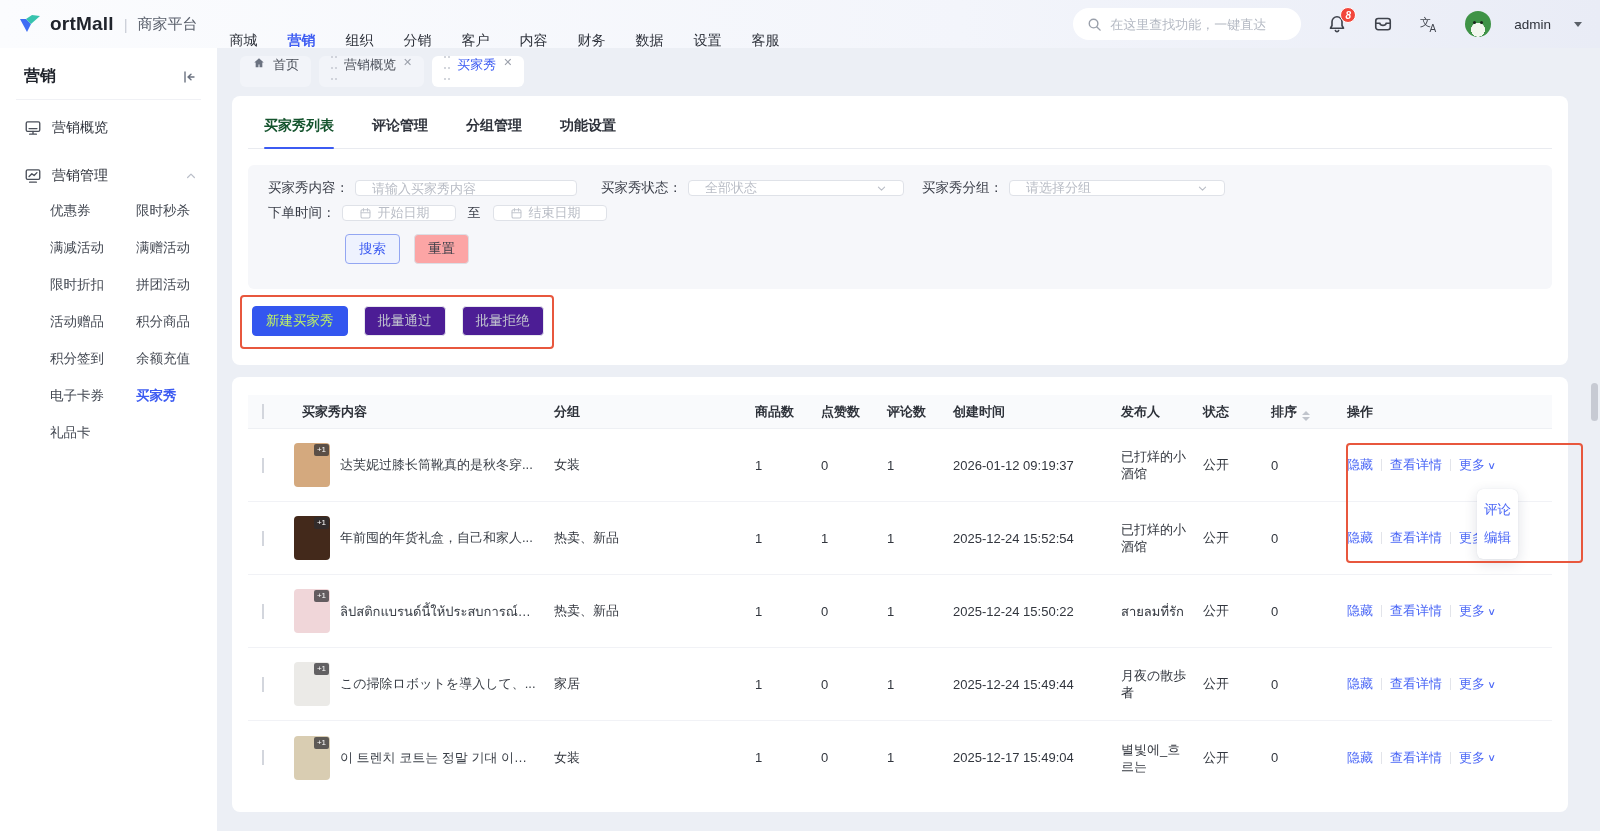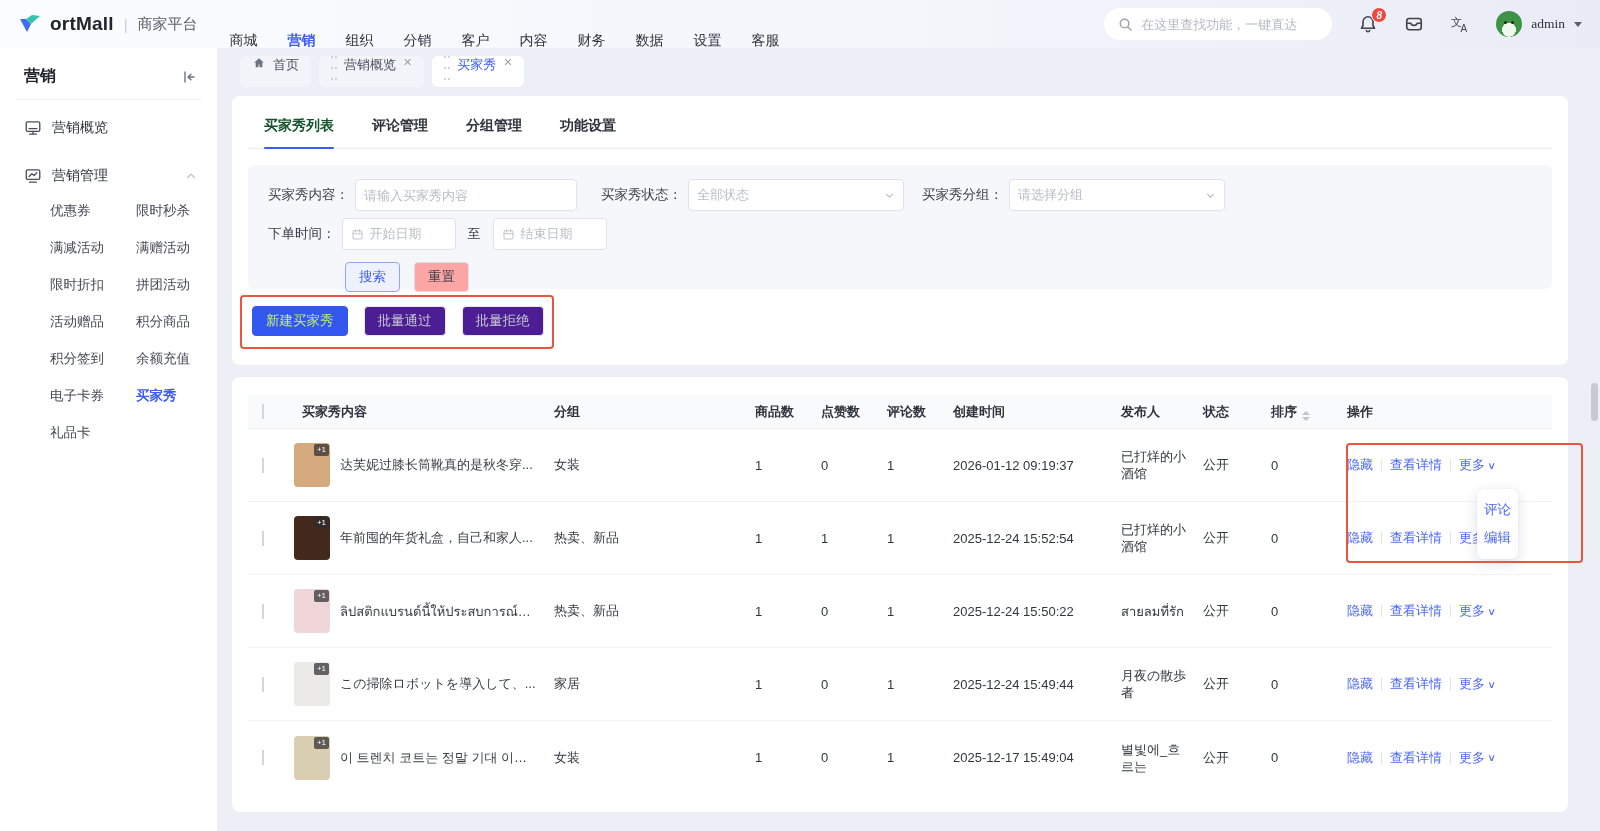--- a/index.html
+++ b/index.html
@@ -25,21 +25,21 @@
   .nav-right { margin-left:auto; display:flex; align-items:center; gap:26px; }
   .searchpill { display:flex; align-items:center; gap:8px; width:228px; height:32px;
     background:#fff; border-radius:16px; padding:0 14px; }
   .searchpill input { border:none; outline:none; background:transparent; width:170px;
     font-size:13px; color:#333; font-family:inherit; }
   .searchpill input::placeholder { color:#b4b9c3; }
   .navicon { position:relative; width:20px; height:20px; cursor:pointer; flex:none; }
   .badge { position:absolute; top:-7px; right:-9px; min-width:16px; height:16px; border-radius:8px;
     background:#f2473c; color:#fff; font-size:10px; font-style:italic; font-weight:bold;
     display:flex; align-items:center; justify-content:center; padding:0 4px; border:1px solid #fff; }
-  .avatarwrap { display:flex; align-items:center; gap:9px; cursor:pointer;font-family:Liberation Serif, serif; }
+  .avatarwrap { display:flex; align-items:center; gap:23px; cursor:pointer; }
   .avatar { width:26px; height:26px; border-radius:50%;
     background:radial-gradient(circle at 50% 72%, #f2f7ee 0 30%, #3f9347 31%);
     position:relative; overflow:hidden; }
   .avatar::after { content:""; position:absolute; left:8px; top:10px; width:3px; height:3px; border-radius:50%;
     background:#1d2a1d; box-shadow:7px 0 0 #1d2a1d; }
   .username { font-size:13.5px; color:#2e323b; }
   .caret-down { width:0; height:0; border-left:4px solid transparent; border-right:4px solid transparent;
     border-top:5px solid #5a6068; }
   
   .sidebar { position:absolute; top:48px; left:0; width:217px; height:783px; background:#fff; z-index:5; }
@@ -67,22 +67,22 @@
   .page-tabs { display:flex; gap:38px; padding:21px 16px 0; margin:0 16px; border-bottom:1px solid #e9ebf0; }
   .ptab { position:relative; padding-bottom:13px; font-size:14px; font-weight:bold; color:#2e323b; cursor:pointer; }
   .ptab.active { color:#14532d; }
   .ptab.active::after { content:""; position:absolute; left:0; right:0; bottom:-1px; height:2px;
     background:#3c5bf2; border-radius:1px; }
   
   .filterblock { margin:16px 16px 0; height:124px; background:#f6f7fa; border-radius:6px; padding:14px 20px; }
   .frow { display:flex; align-items:center; }
   .frow + .frow { margin-top:7px; }
   .flabel { font-size:13.5px; color:#3a3e48; margin-right:6px; white-space:nowrap; }
-  .finput { height:32px; background:#fff; border:1px solid #dfe2e8; border-radius:4px;
-    display:flex; align-items:center; padding:0 8px; gap:6px; }
+  .finput { height:16px; background:#fff; border:1px solid #dfe2e8; border-radius:4px;
+    display:flex; align-items:center; padding:0 16px; gap:6px; }
   .finput input { border:none; outline:none; width:100%; font-size:13px; color:#333; font-family:inherit; background:transparent; }
   .finput input::placeholder { color:#b9bdc6; }
   .w-text { width:222px; }
   .w-sel { width:216px; justify-content:space-between; cursor:pointer; }
   .w-date { width:114px; cursor:pointer; }
   .placeholder { color:#b9bdc6; font-size:13px; }
   .gap24 { margin-left:24px; } .gap18 { margin-left:18px; }
   .totext { margin:0 12px; color:#3a3e48; }
   .btnrow { margin-top:12px; margin-left:77px; display:flex; gap:14px; }
   .btn { height:30px; border-radius:4px; font-size:13.5px; font-family:inherit; cursor:pointer;

